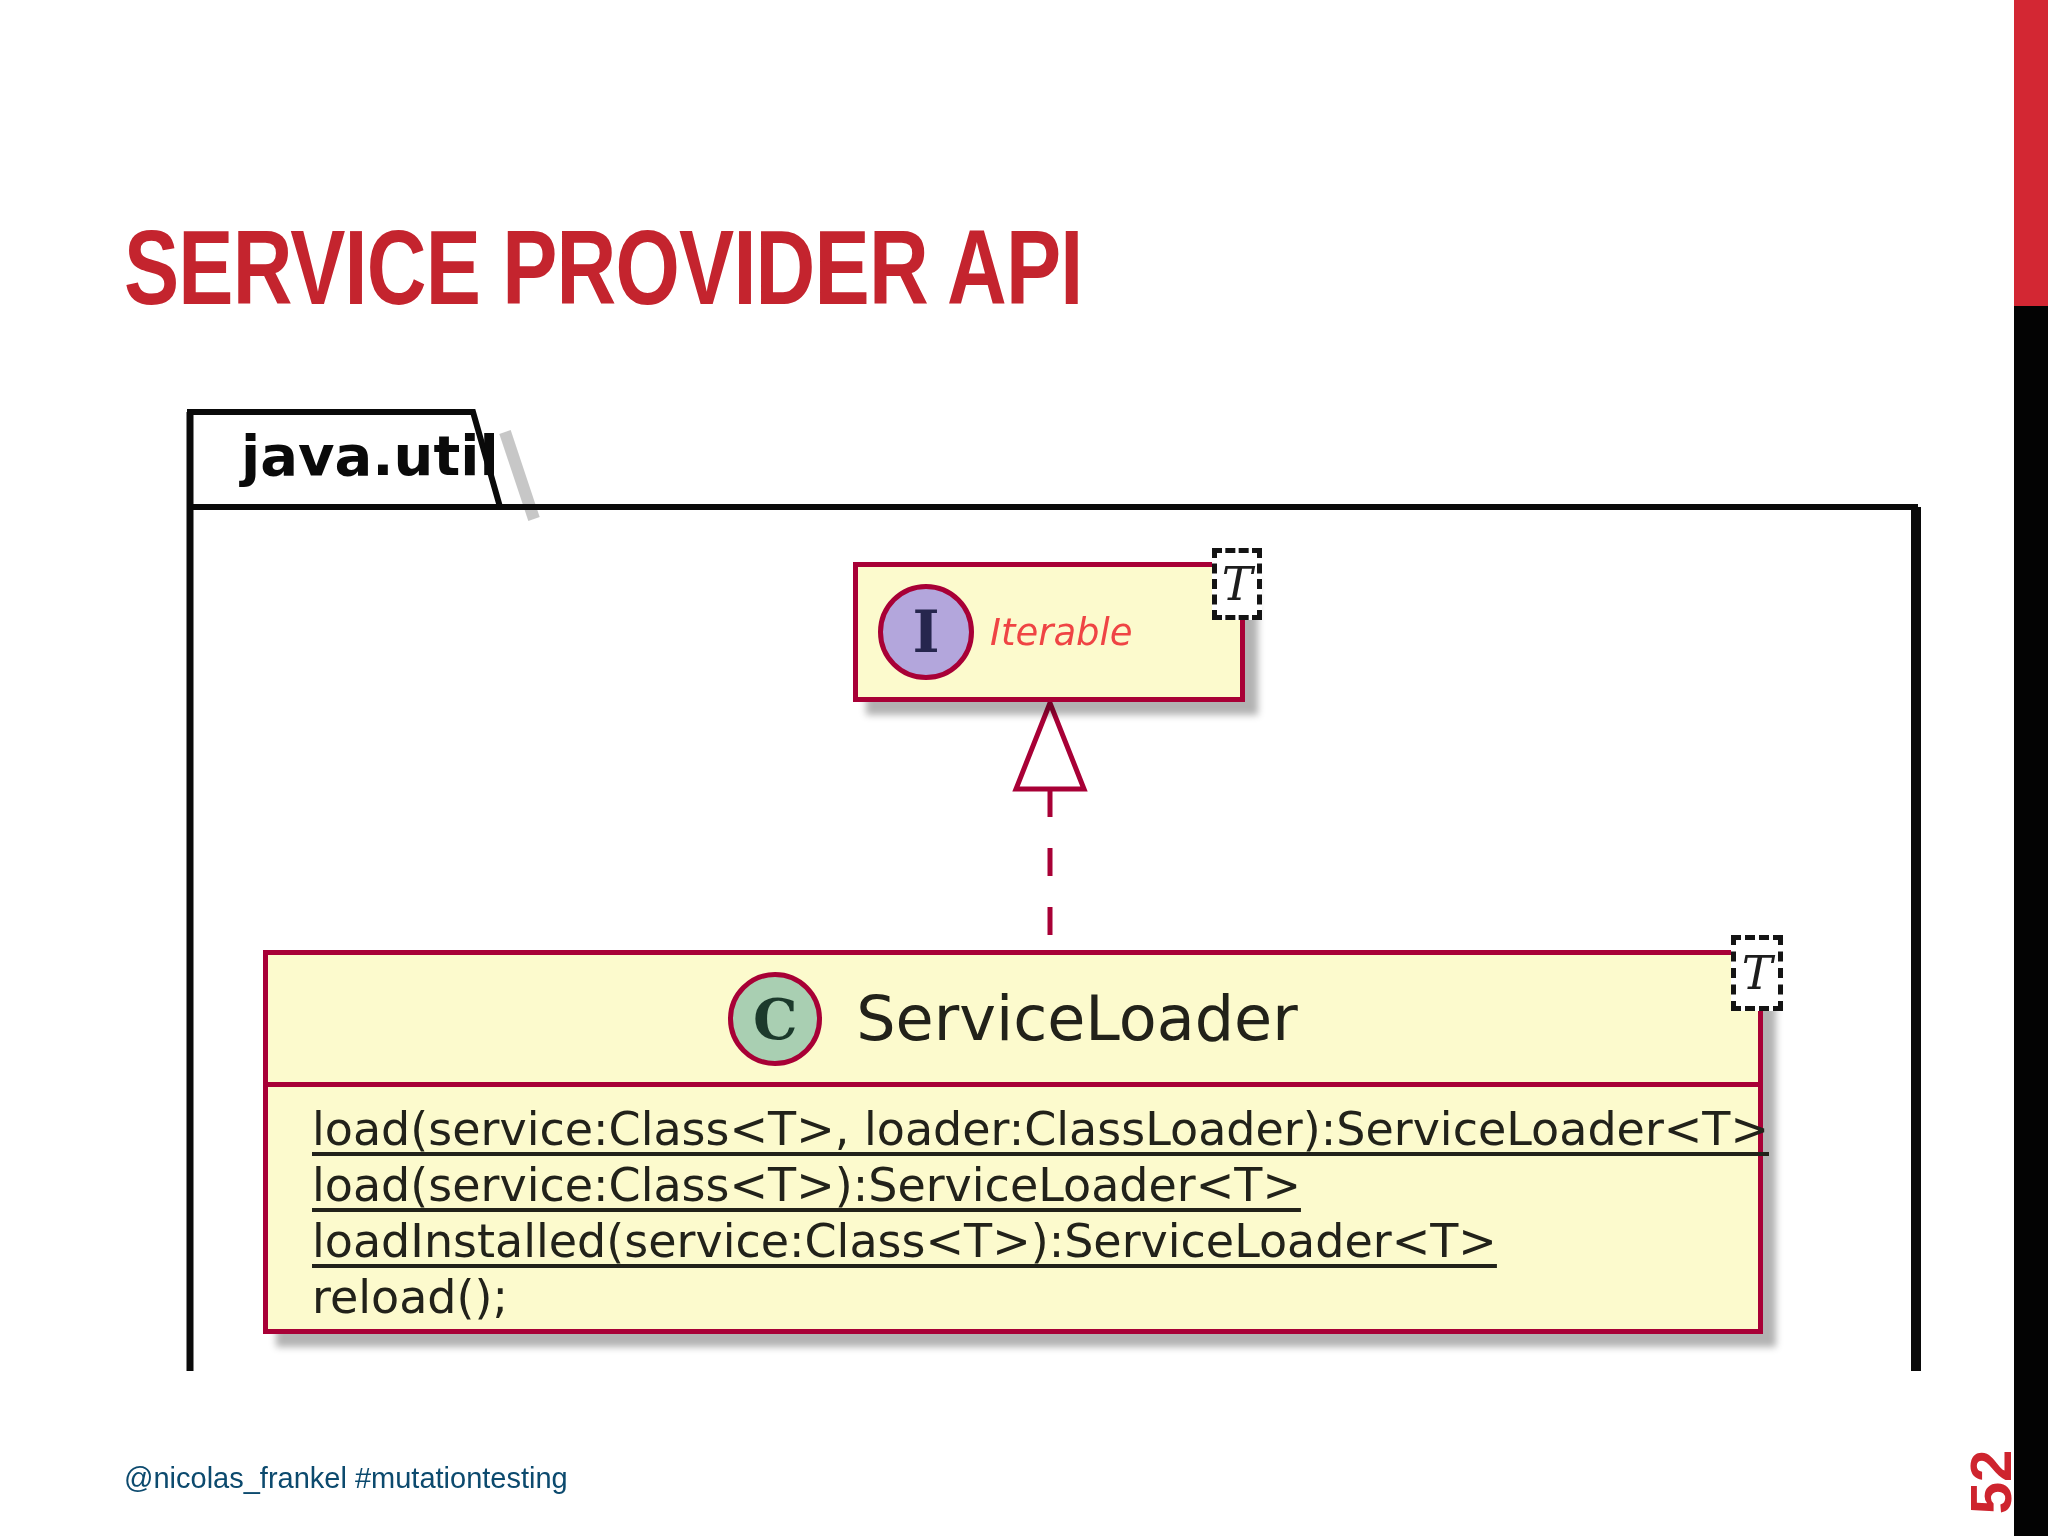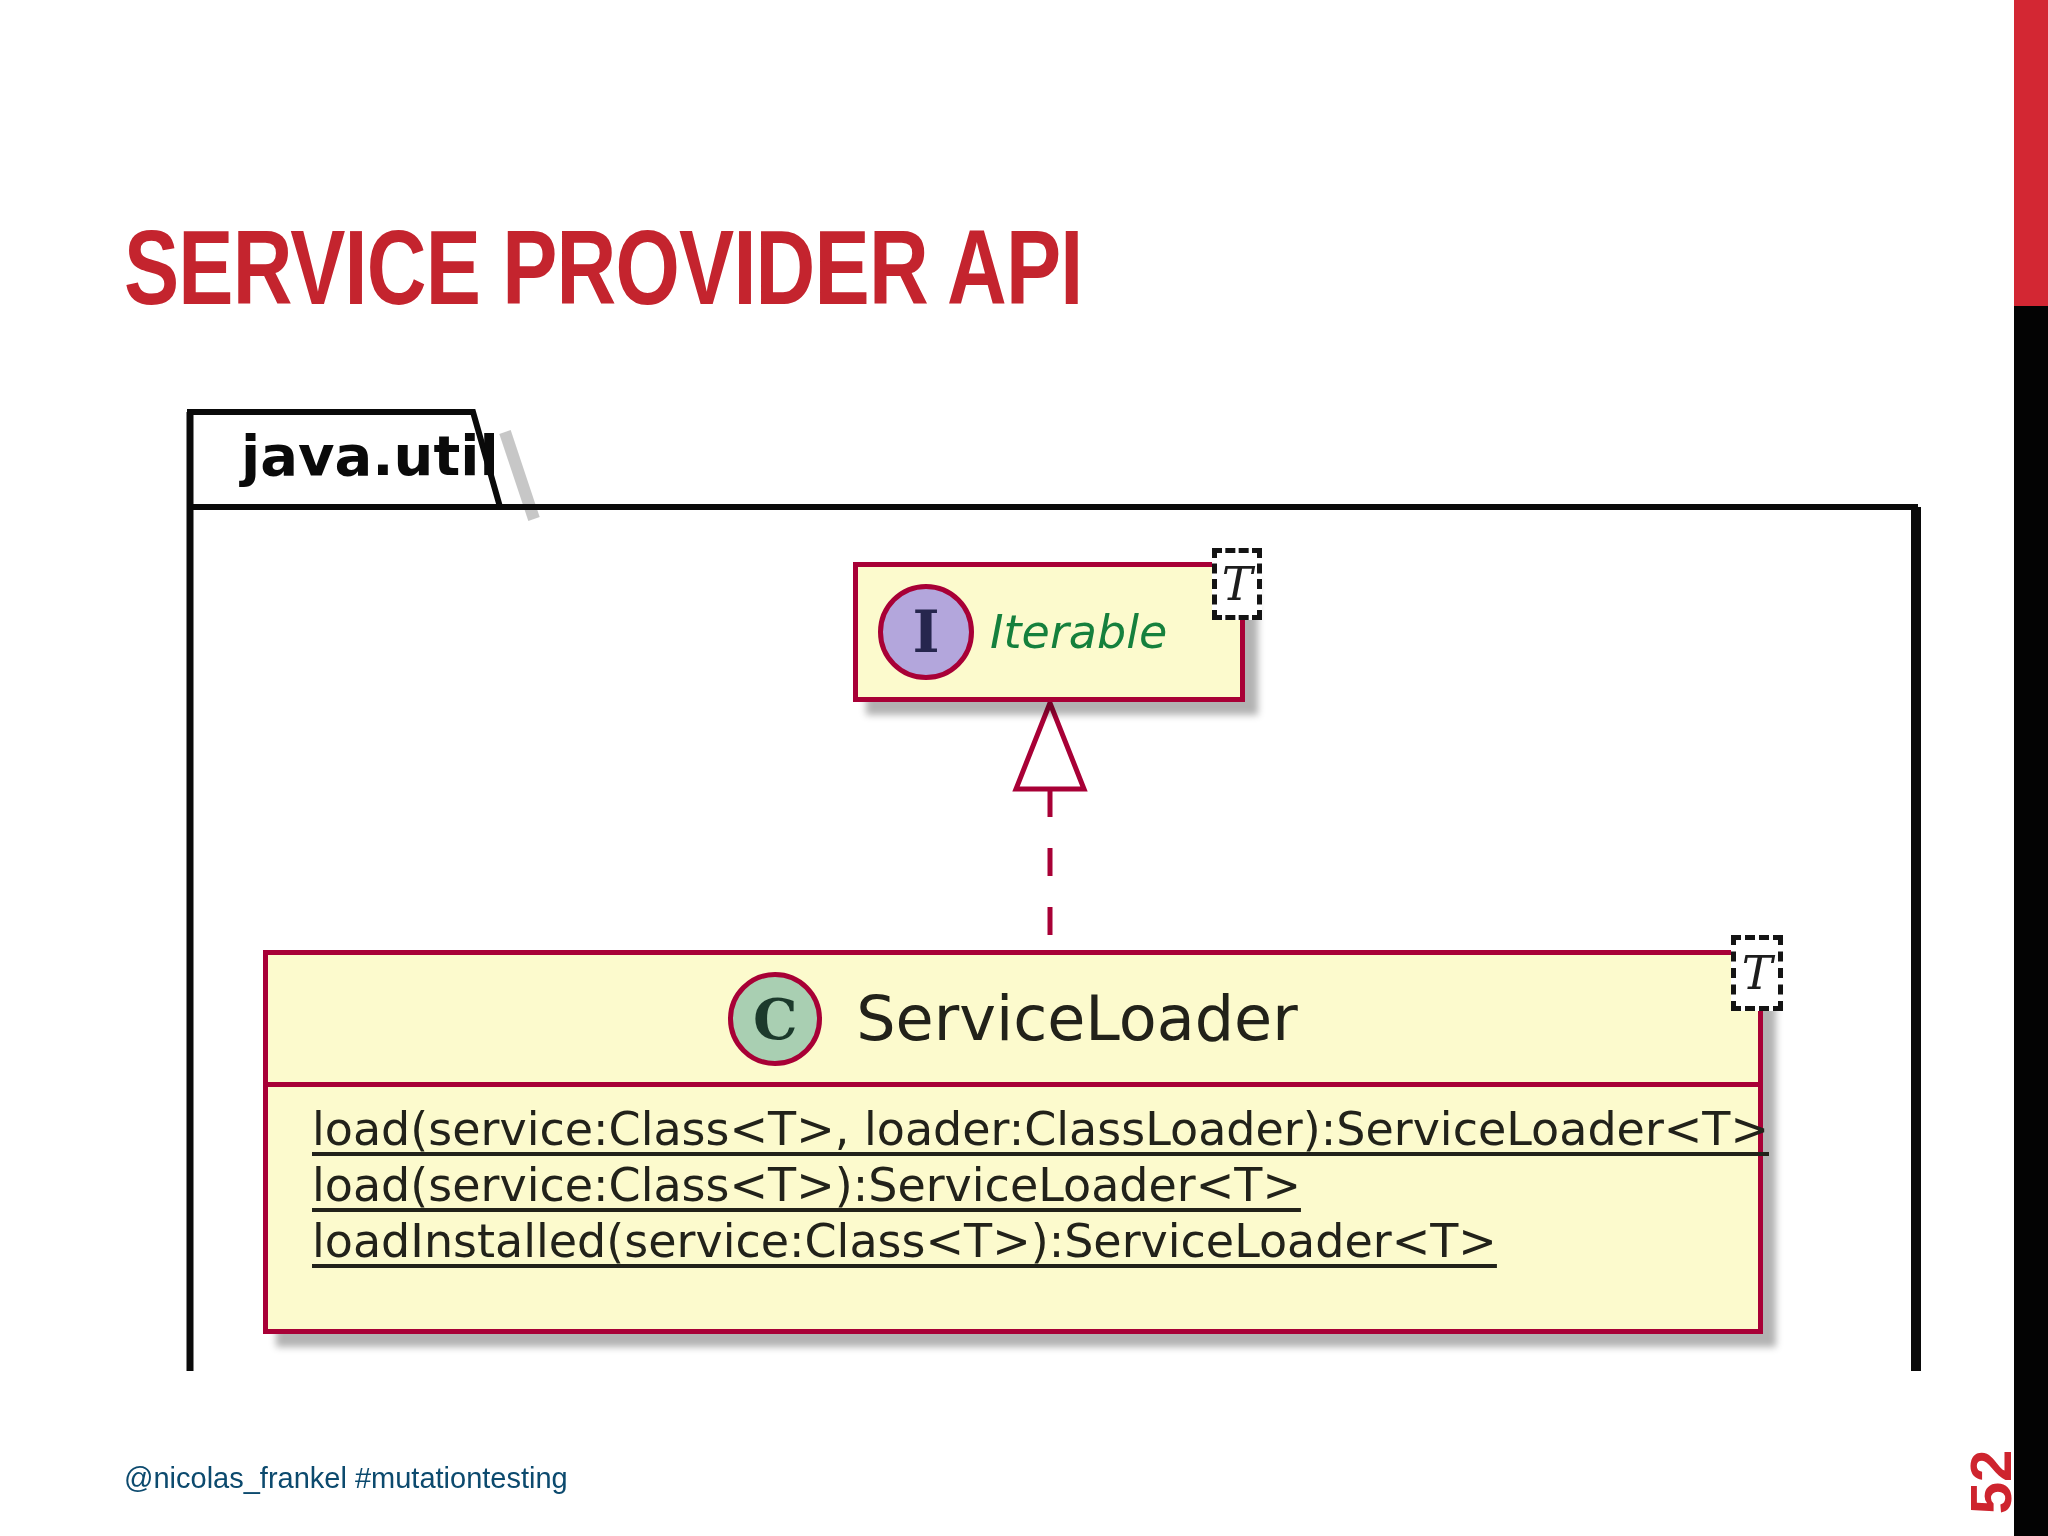--- a/index.html
+++ b/index.html
@@ -27,21 +27,21 @@
            box-shadow:13px 13px 7px rgba(0,0,0,0.30);z-index:2;box-sizing:border-box;}
   .iface-box{left:853px;top:562px;width:392px;height:140px;
              display:flex;align-items:center;padding-left:20px;gap:16px;}
   .class-box{left:263px;top:950px;width:1500px;height:384px;}
 
   .spot{border-radius:50%;border:5px solid #A80036;display:flex;align-items:center;justify-content:center;
         font-family:"DejaVu Serif",serif;font-weight:700;box-sizing:border-box;flex:0 0 auto;}
   .spot-i{width:96px;height:96px;background:#B3A6DC;color:#26264E;font-size:58px;}
   .spot-c{width:94px;height:94px;background:#A9CFB2;color:#1C3A2C;font-size:56px;}
 
-  .iface-name{font-family:"DejaVu Sans",sans-serif;font-style:italic;font-size:46px;color:#15803d;}
+  .iface-name{font-family:"DejaVu Sans",sans-serif;font-style:italic;font-size:37px;color:#ef4444;}
 
   .class-header{height:127px;border-bottom:5px solid #A80036;display:flex;align-items:center;
                 justify-content:center;gap:34px;}
   .class-name{font-family:"DejaVu Sans",sans-serif;font-size:62px;color:#22221a;}
 
   .methods{padding:14px 0 0 24px;font-family:"DejaVu Sans",sans-serif;font-size:46px;
            color:#22221a;line-height:56px;white-space:nowrap;margin-left:20px;}
   .method.u{text-decoration:underline;text-decoration-thickness:4px;text-underline-offset:7px;}
 
   
@@ -89,20 +89,21 @@
 
   <div class="uml-box class-box">
     <div class="class-header">
       <div class="spot spot-c">C</div>
       <div class="class-name">ServiceLoader</div>
     </div>
     <div class="methods">
       <div class="method u">load(service:Class&lt;T&gt;, loader:ClassLoader):ServiceLoader&lt;T&gt;</div>
       <div class="method u">load(service:Class&lt;T&gt;):ServiceLoader&lt;T&gt;</div>
       <div class="method u">loadInstalled(service:Class&lt;T&gt;):ServiceLoader&lt;T&gt;</div>
+      <div class="method">reload();</div>
     </div>
   </div>
   <div class="tparam tparam-class">T</div>
 
   <div class="strip-red"></div>
   <div class="strip-black"></div>
 
   <div class="footer">@nicolas_frankel #mutationtesting</div>
   <div class="page-number">52</div>
 

